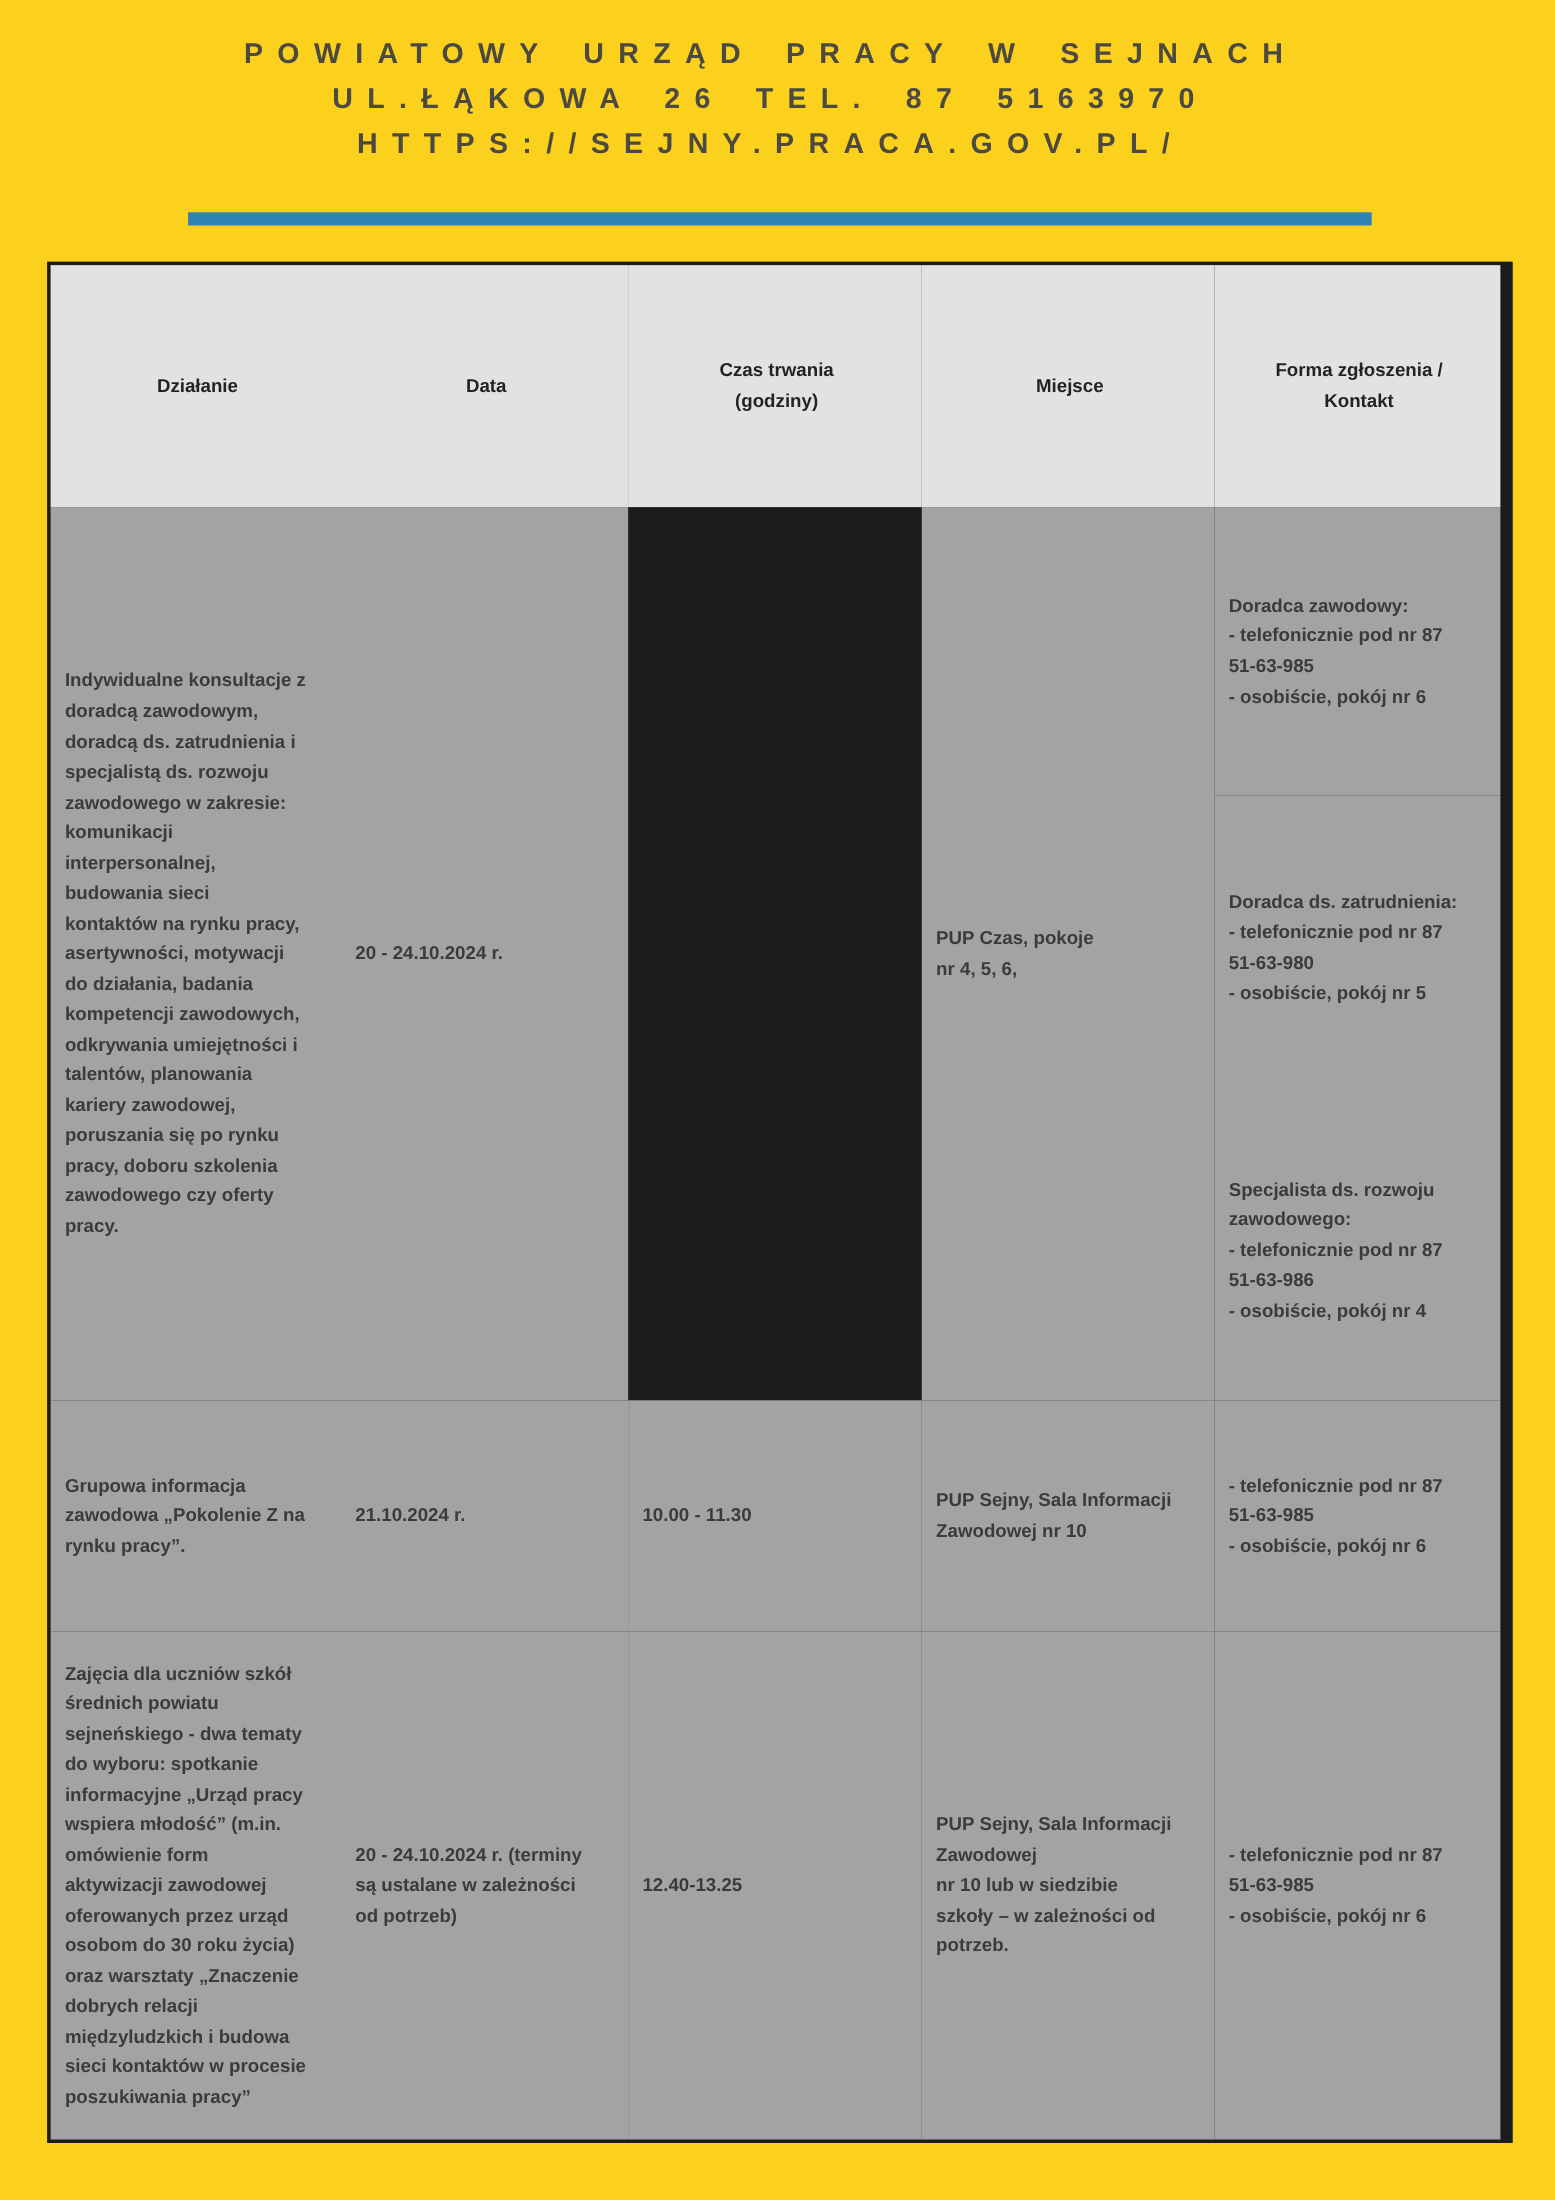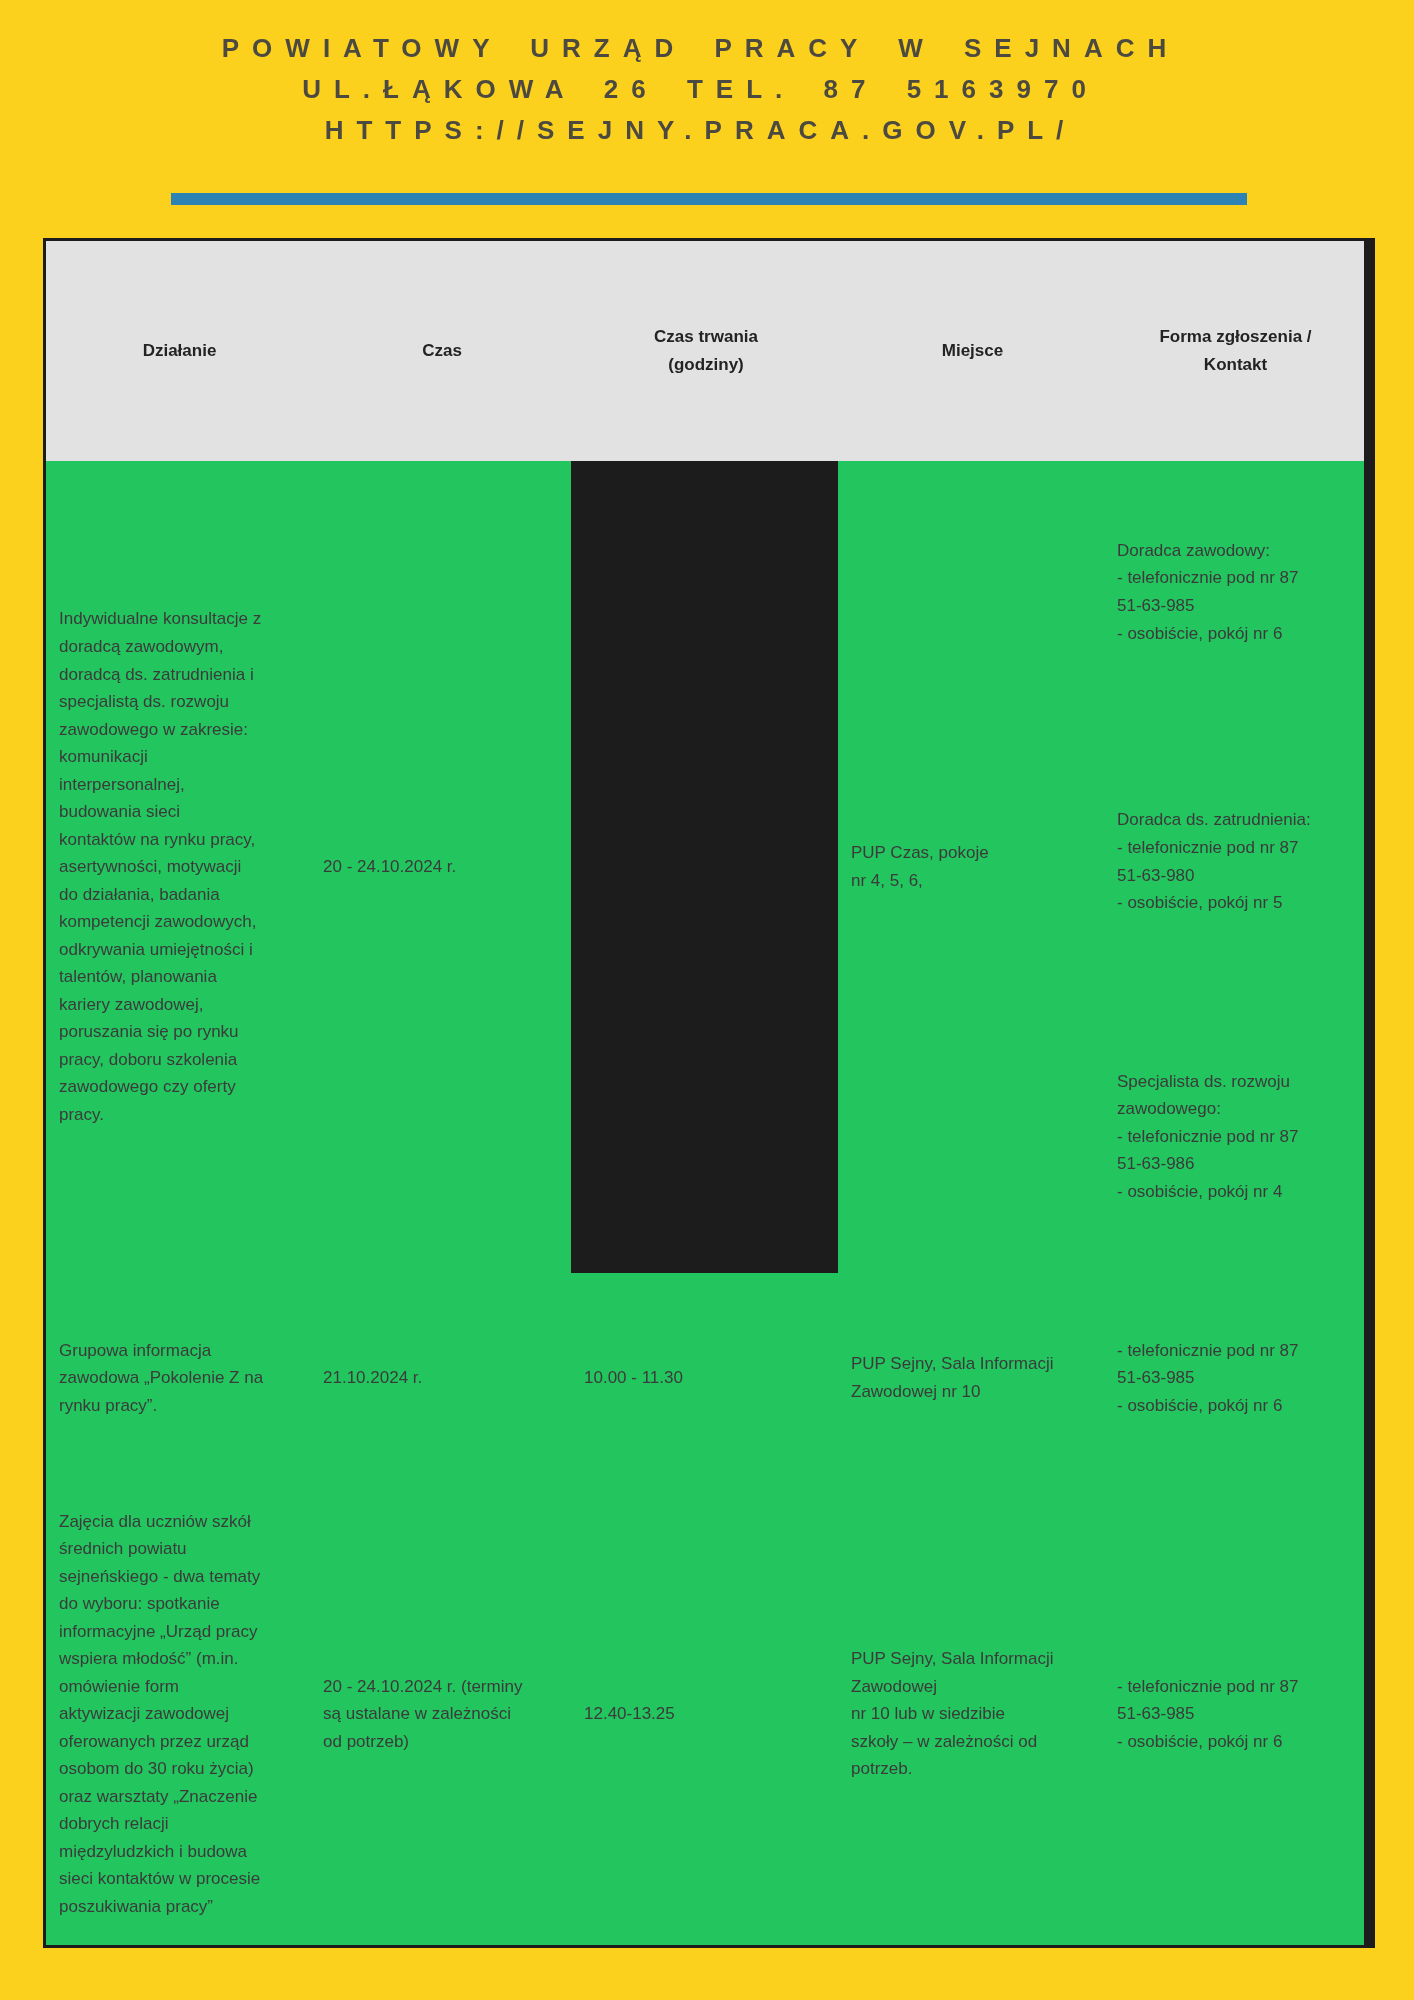--- a/index.html
+++ b/index.html
@@ -42,30 +42,31 @@
     width:1332px;
     box-sizing:border-box;
     background:#1C1C1C;
     border:3px solid #1C1C1C;
     display:grid;
     grid-template-columns:264px 261px 267px 266px 260px;
     grid-template-rows:220px 262px 277px 273px 210px 462px;
     gap:0;
   }
   .cell {
-    background:#22c55e;
+    background:#a3a3a3;
     display:flex;
     align-items:center;
     box-sizing:border-box;
     padding:10px 10px 10px 13px;
     font-size:17px;
     line-height:1.62;
     color:#3B3B3B;
     white-space:pre-line;
     overflow:hidden;
+    font-weight:bold;
   }
   .cell.head {
     background:#E2E2E2;
     font-weight:bold;
     color:#232323;
     justify-content:center;
     text-align:center;
   }
   
   .h1{grid-column:1;grid-row:1}.h2{grid-column:2;grid-row:1}.h3{grid-column:3;grid-row:1}
@@ -91,21 +92,21 @@
     <div>POWIATOWY URZĄD PRACY W SEJNACH</div>
     <div>UL.ŁĄKOWA 26 TEL. 87 5163970</div>
     <div>HTTPS://SEJNY.PRACA.GOV.PL/</div>
   </div>
 
   <div class="accent-bar"></div>
 
   <div class="schedule">
 
     <div class="cell head h1">Działanie</div>
-    <div class="cell head h2">Czas</div>
+    <div class="cell head h2">Data</div>
     <div class="cell head h3">Czas trwania
 (godziny)</div>
     <div class="cell head h4">Miejsce</div>
     <div class="cell head h5">Forma zgłoszenia /
 Kontakt</div>
 
     <div class="cell r1c1">Indywidualne konsultacje z
 doradcą zawodowym,
 doradcą ds. zatrudnienia i
 specjalistą ds. rozwoju

